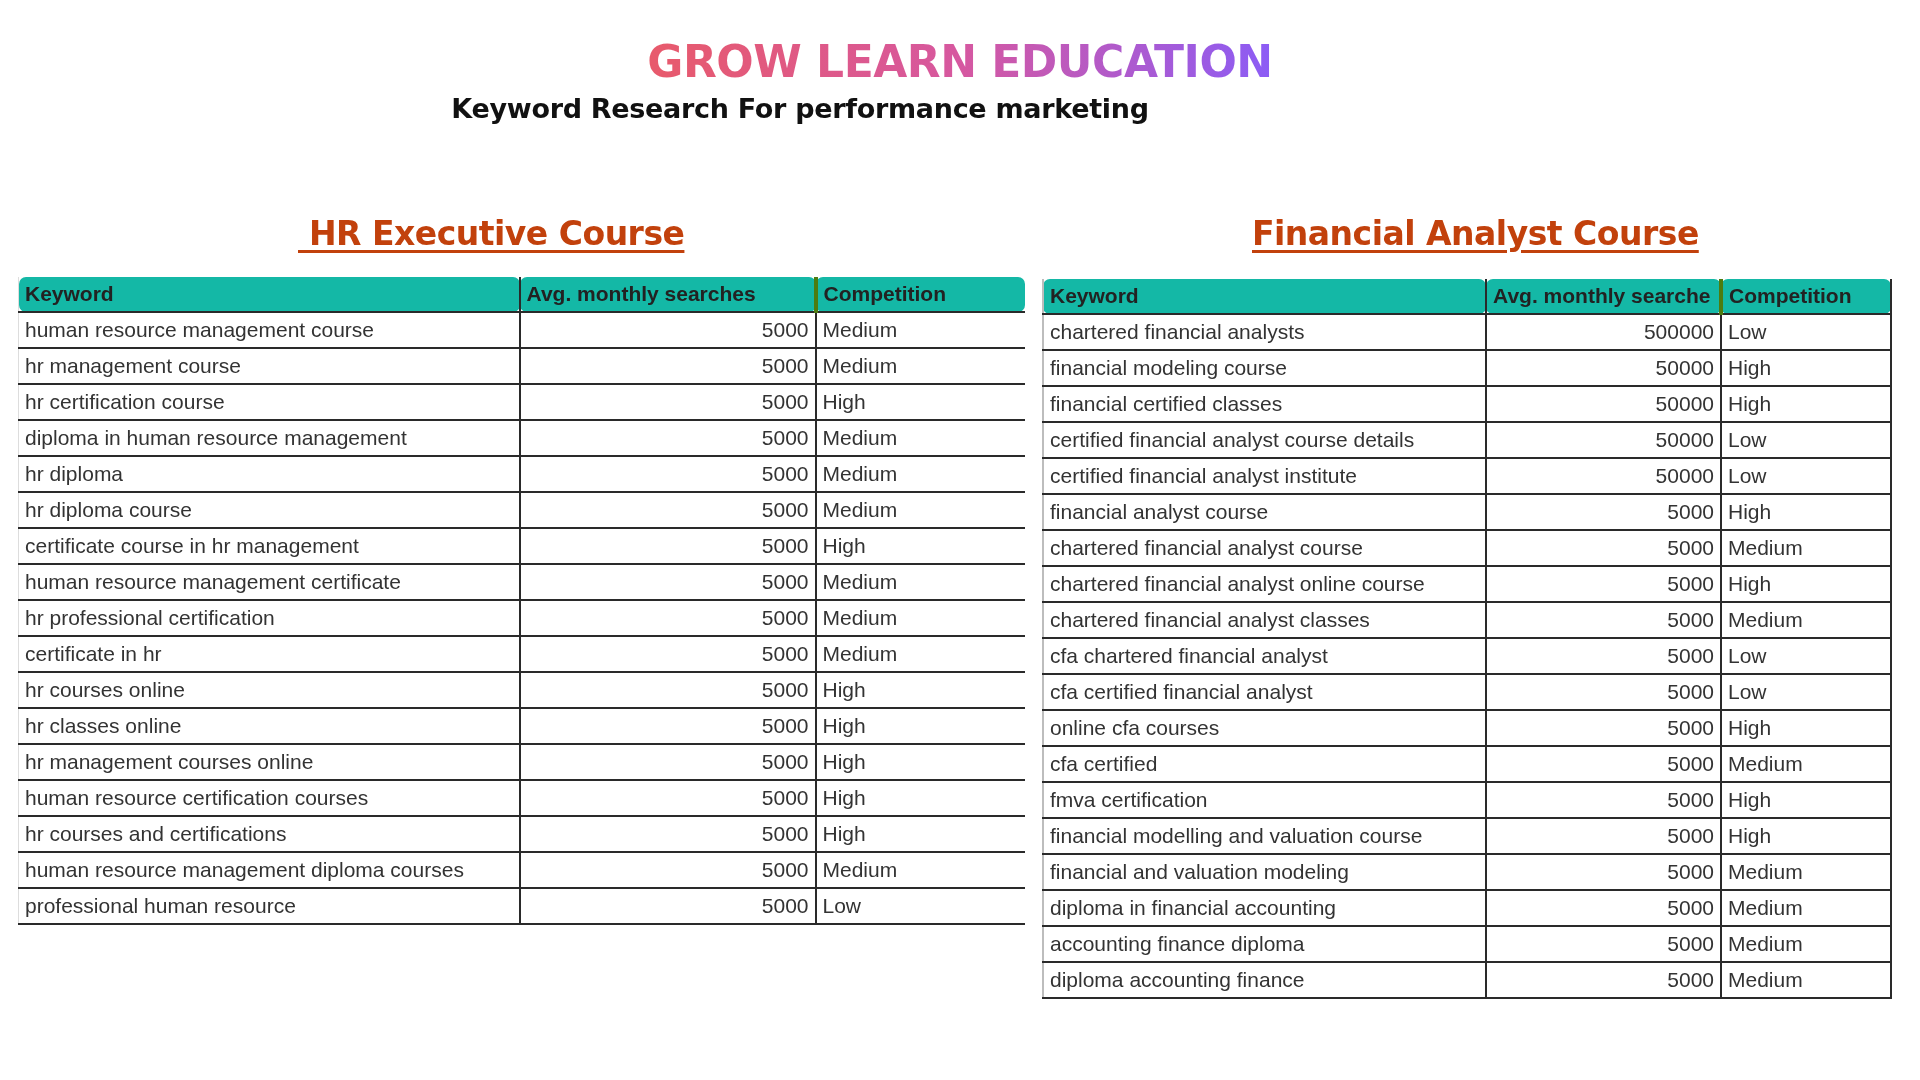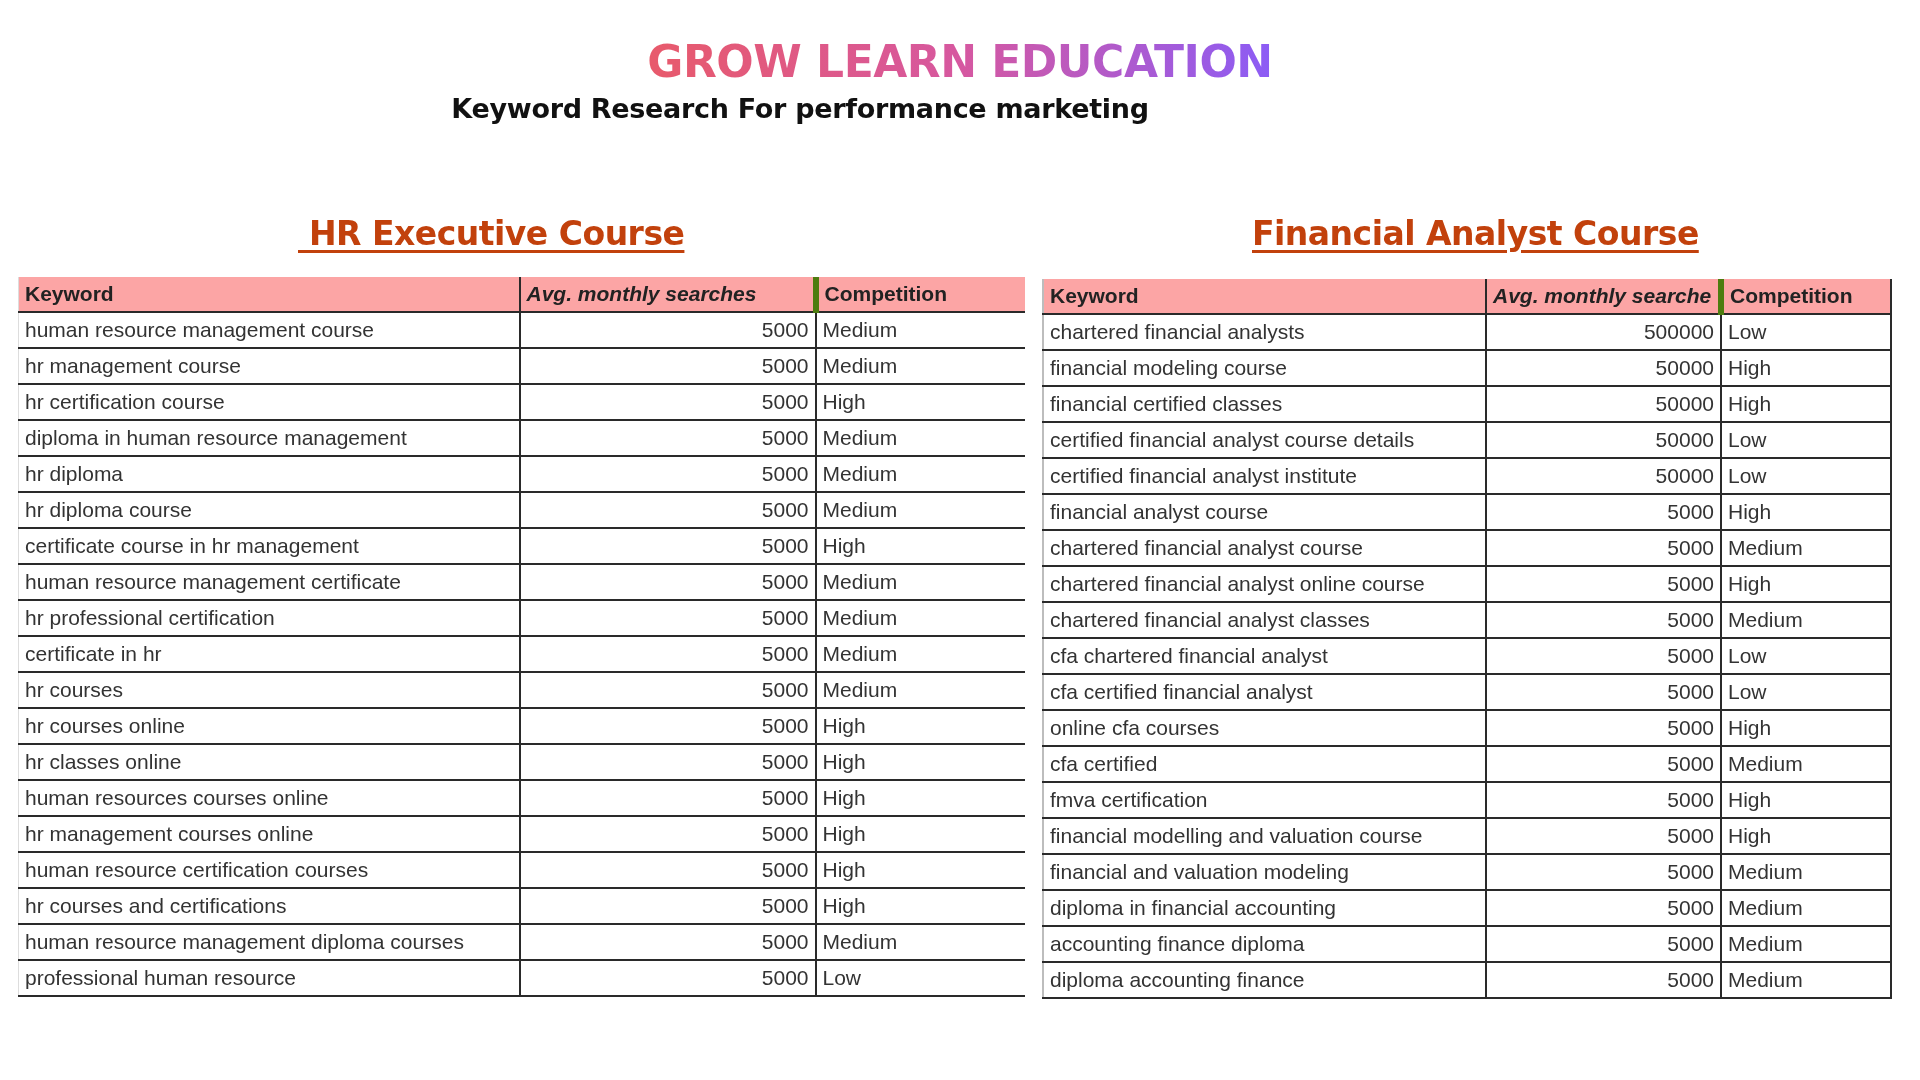--- a/index.html
+++ b/index.html
@@ -28,24 +28,24 @@
 
   table.kw {
     position:absolute; border-collapse:collapse; table-layout:fixed;
     font-family:"Liberation Sans", sans-serif; font-size:21px; color:#333;
   }
   table.kw th, table.kw td {
     padding:0 6px; height:34px; line-height:34px; white-space:nowrap; overflow:hidden;
     border-bottom:2px solid #2a2a2a;
   }
   table.kw th {
-    background:#fca5a5; color:#222; font-weight:bold; text-align:left; border-bottom:2px solid #2a2a2a;
+    background:#14b8a6; color:#222; font-weight:bold; text-align:left; border-bottom:2px solid #2a2a2a;border-radius:7px;
   }
   table.kw td.num { text-align:right; border-left:2px solid #2a2a2a; border-right:2px solid #2a2a2a; padding-right:6px; }
-  table.kw th.num-h { border-left:2px solid #2a2a2a; border-right:6px solid #4d7c0f;font-style:italic; }
+  table.kw th.num-h { border-left:2px solid #2a2a2a; border-right:4px solid #4d7c0f; }
   #hr-table { left:18px; top:277px; width:1006px; }
   #hr-table col.c1 { width:501px; }
   #hr-table col.c2 { width:296px; }
   #hr-table col.c3 { width:209px; }
   #hr-table th:first-child, #hr-table td:first-child { border-left:1px solid #ddd; }
   #fa-table { left:1042px; top:279px; width:848px; }
   #fa-table col.c1 { width:443px; }
   #fa-table col.c2 { width:235px; }
   #fa-table col.c3 { width:170px; }
   #fa-table th:first-child, #fa-table td:first-child { border-left:2px solid #bdbdbd; }
@@ -119,36 +119,26 @@
         <td>hr professional certification</td>
         <td class="num">5000</td>
         <td>Medium</td>
       </tr>
       <tr>
         <td>certificate in hr</td>
         <td class="num">5000</td>
         <td>Medium</td>
       </tr>
       <tr>
-        <td>hr courses</td>
-        <td class="num">5000</td>
-        <td>Medium</td>
-      </tr>
-      <tr>
         <td>hr courses online</td>
         <td class="num">5000</td>
         <td>High</td>
       </tr>
       <tr>
         <td>hr classes online</td>
-        <td class="num">5000</td>
-        <td>High</td>
-      </tr>
-      <tr>
-        <td>human resources courses online</td>
         <td class="num">5000</td>
         <td>High</td>
       </tr>
       <tr>
         <td>hr management courses online</td>
         <td class="num">5000</td>
         <td>High</td>
       </tr>
       <tr>
         <td>human resource certification courses</td>

